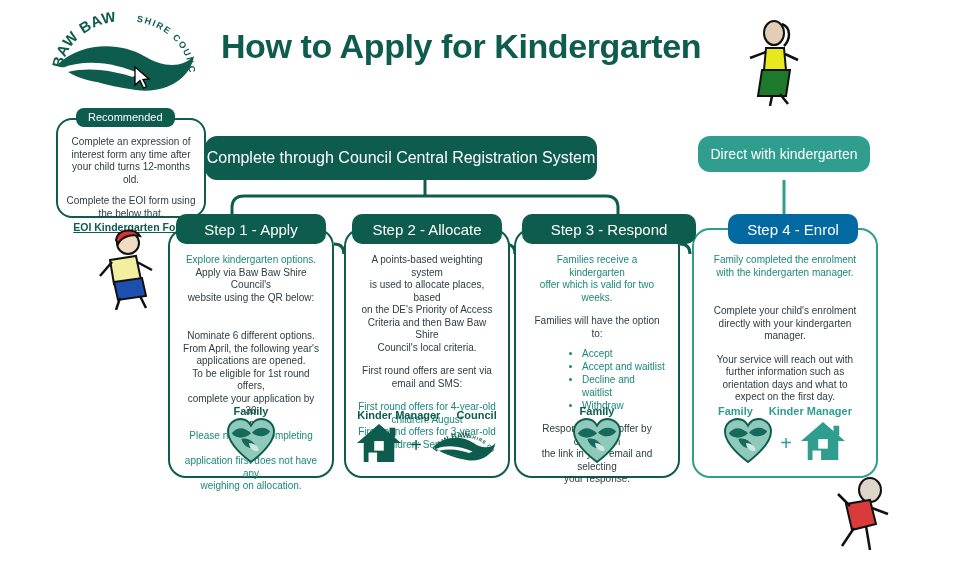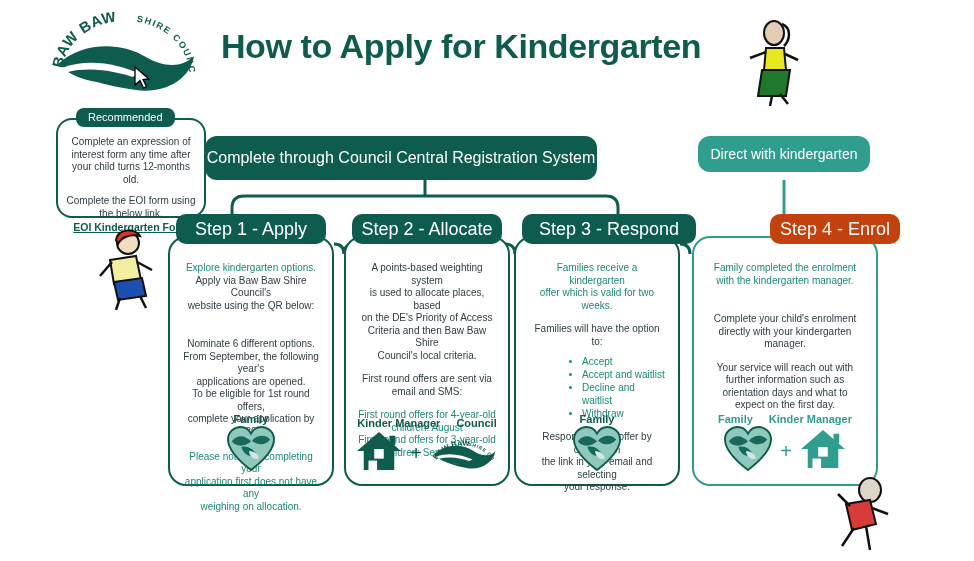--- a/index.html
+++ b/index.html
@@ -68,45 +68,45 @@
   .banner-direct{
     left:698px;top:136px;width:172px;height:36px;
     background:#2f9e8f;font-size:14px;
   }
 
   
   .connectors{position:absolute;left:0;top:0;width:974px;height:561px;pointer-events:none;}
 
   
   .step-card{
-    position:absolute;top:236px;
+    position:absolute;top:228px;
     background:#ffffff;
     box-sizing:border-box;
     border-radius:18px;
     padding:24px 12px 24px 12px;
     text-align:center;
   }
   .card-dark{border:2px solid #0d5c4d;}
   .card-light{border:2px solid #2f9e8f;}
   .step-1{left:168px;width:166px;height:250px;}
   .step-2{left:344px;width:166px;height:250px;}
   .step-3{left:514px;width:166px;height:250px;}
   .step-4{left:692px;width:186px;height:250px;}
 
   .step-pill{
     position:absolute;top:214px;
     border-radius:10px;
     color:#ffffff;
     display:flex;align-items:center;justify-content:center;
-    font-size:18px;
+    font-size:15px;
     height:30px;
     z-index:5;
   }
   .pill-dark{background:#0d5c4d;}
-  .pill-light{background:#c2410c;margin-left:42px;}
+  .pill-light{background:#0369a1;}
   .pill-1{left:176px;width:150px;}
   .pill-2{left:352px;width:150px;}
   .pill-3{left:522px;width:174px;}
   .pill-4{left:728px;width:130px;}
 
   .body-txt{font-size:10px;line-height:12.5px;color:#2e3d42;}
   .body-txt p{margin:0;}
   .lead-teal{color:#1c8878;}
   .gap-s{height:7px;}
   .gap-m{height:11px;}
@@ -204,21 +204,21 @@
   </svg>
 
   <div class="eoi-badge">Recommended</div>
   <div class="eoi-card">
     <div class="eoi-text">
       <p>Complete an expression of</p>
       <p>interest form any time after</p>
       <p>your child turns 12-months old.</p>
       <div class="eoi-gap"></div>
       <p>Complete the EOI form using</p>
-      <p>the below link.</p>
+      <p>the below that.</p>
       <a class="eoi-link" href="#">EOI Kindergarten Form</a>
     </div>
   </div>
 
   <div class="banner banner-central">Complete through Council Central Registration System</div>
   <div class="banner banner-direct">Direct with kindergarten</div>
 
   <div class="figure fig-left">
     <svg viewBox="0 0 74 84" width="74" height="84">
       <ellipse cx="40" cy="17" rx="11" ry="11" fill="#f0dcc0" stroke="#111" stroke-width="2"></ellipse>
@@ -233,21 +233,21 @@
   </div>
 
   <div class="step-pill pill-dark pill-1">Step 1 - Apply</div>
   <div class="step-card card-dark step-1">
     <div class="body-txt">
       <p class="lead-teal">Explore kindergarten options.</p>
       <p>Apply via Baw Baw Shire Council's</p>
       <p>website using the QR below:</p>
       <div class="gap-l"></div>
       <p>Nominate 6 different options.</p>
-      <p>From September, the following year's</p>
+      <p>From April, the following year's</p>
       <p>applications are opened.</p>
       <p>To be eligible for 1st round offers,</p>
       <p>complete your application by 30</p>
       <p>June.</p>
       <p class="lead-teal">Please note that completing your</p>
       <p class="lead-teal">application first does not have any</p>
       <p class="lead-teal">weighing on allocation.</p>
     </div>
     <div class="icon-block">
       <div class="icon-caption-row">

